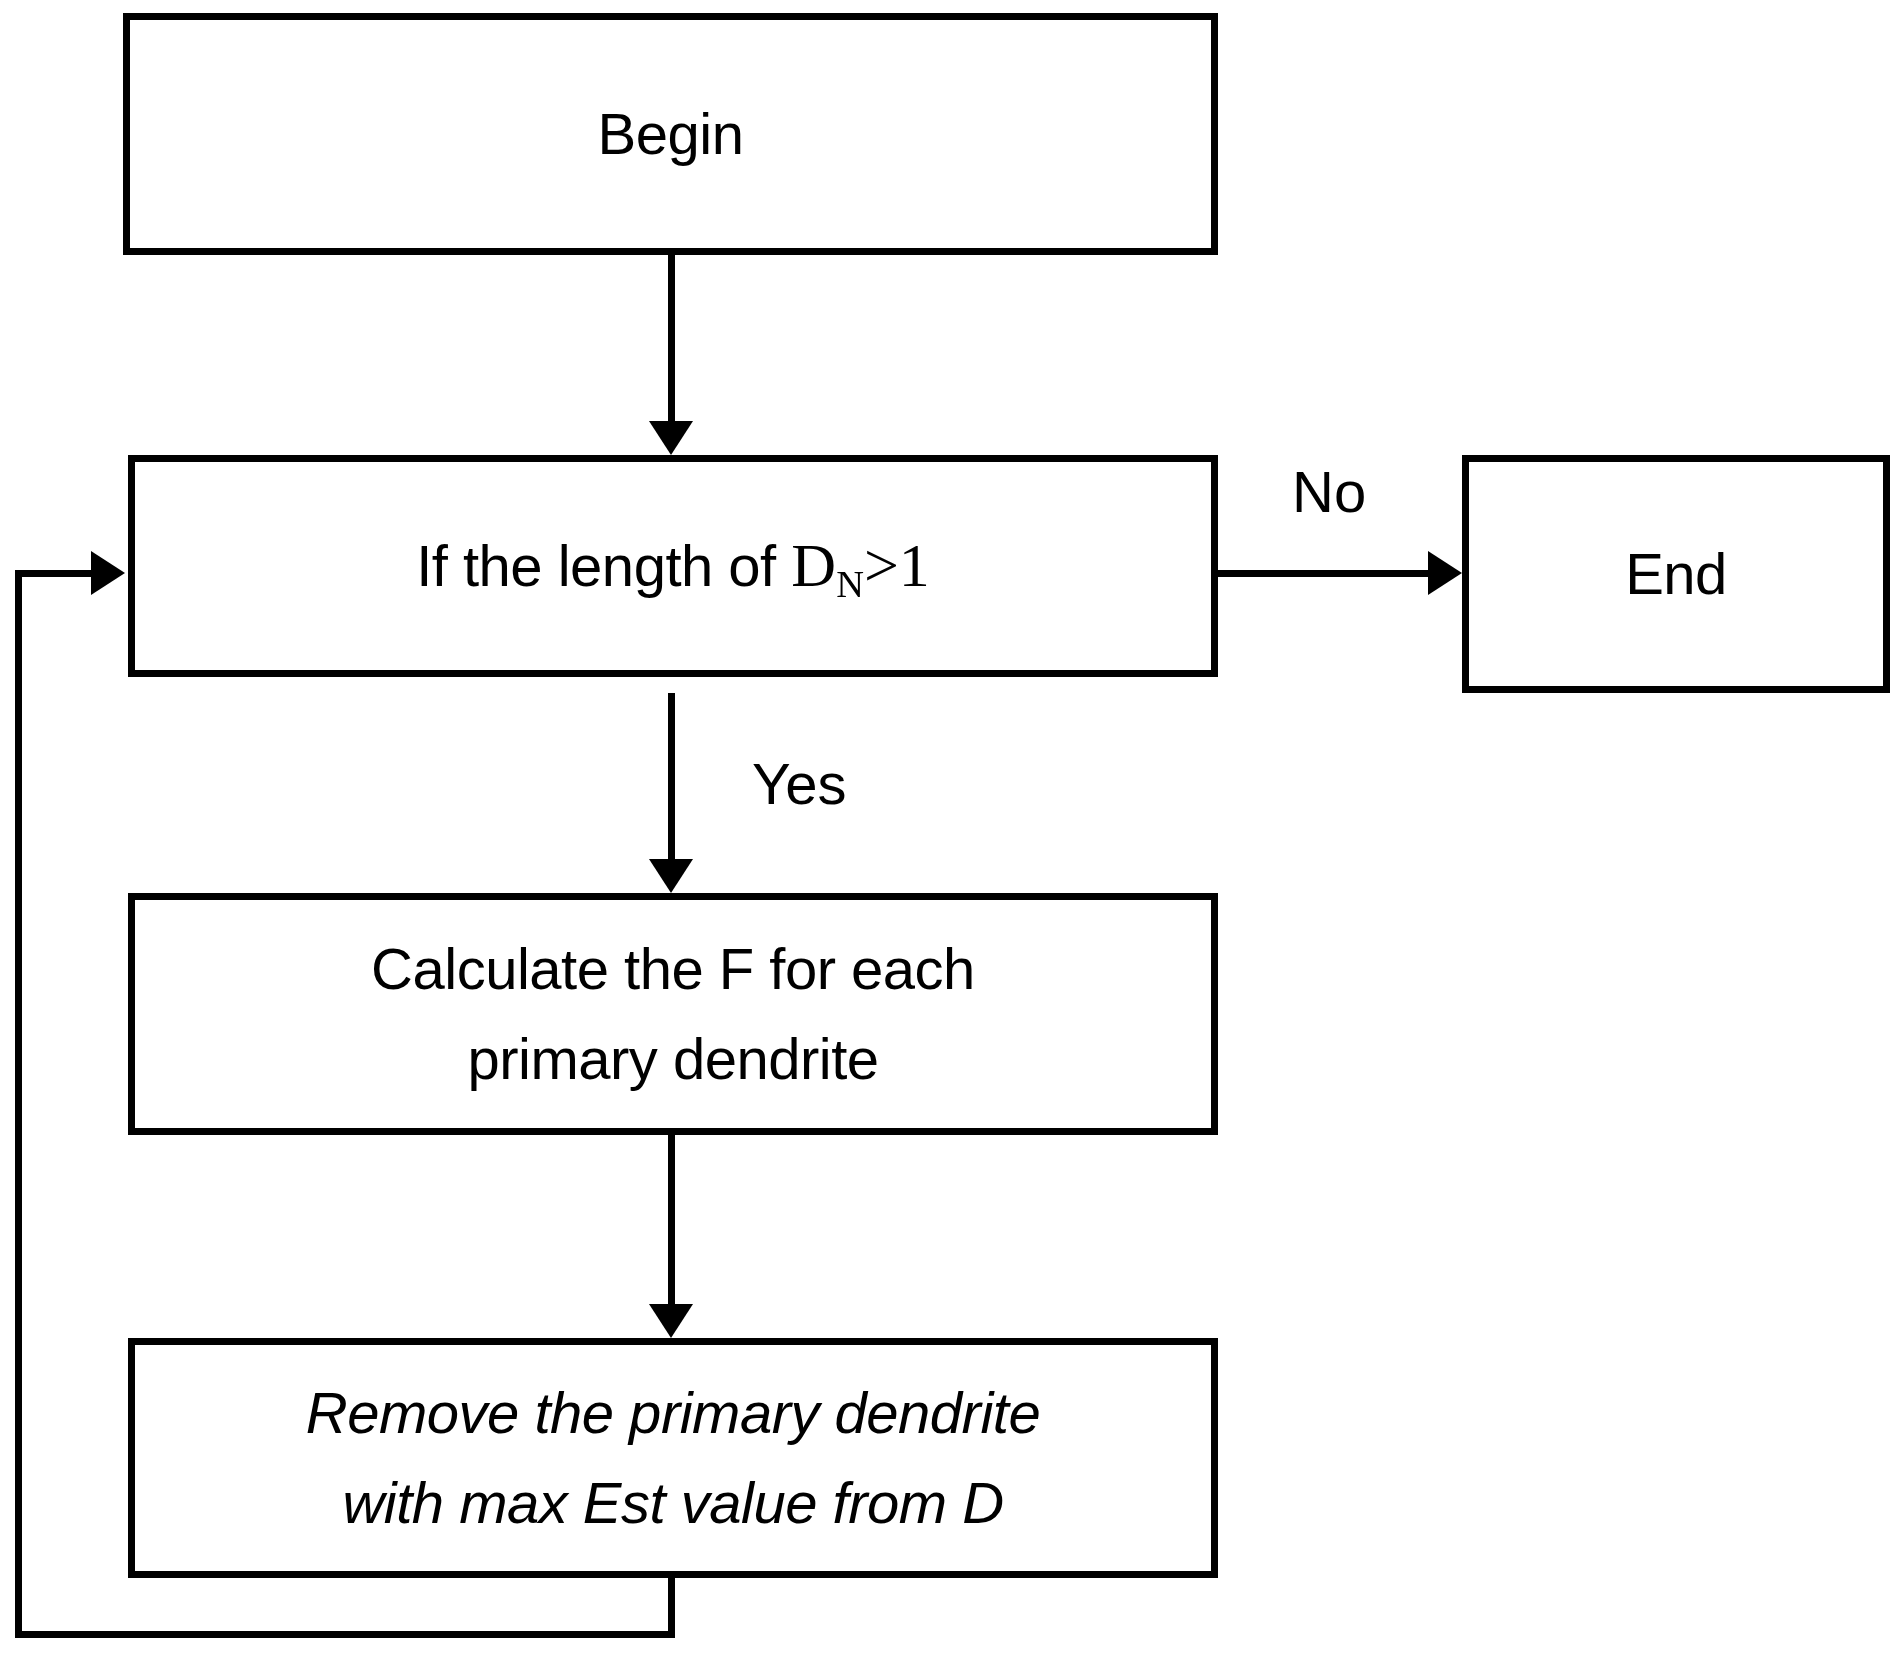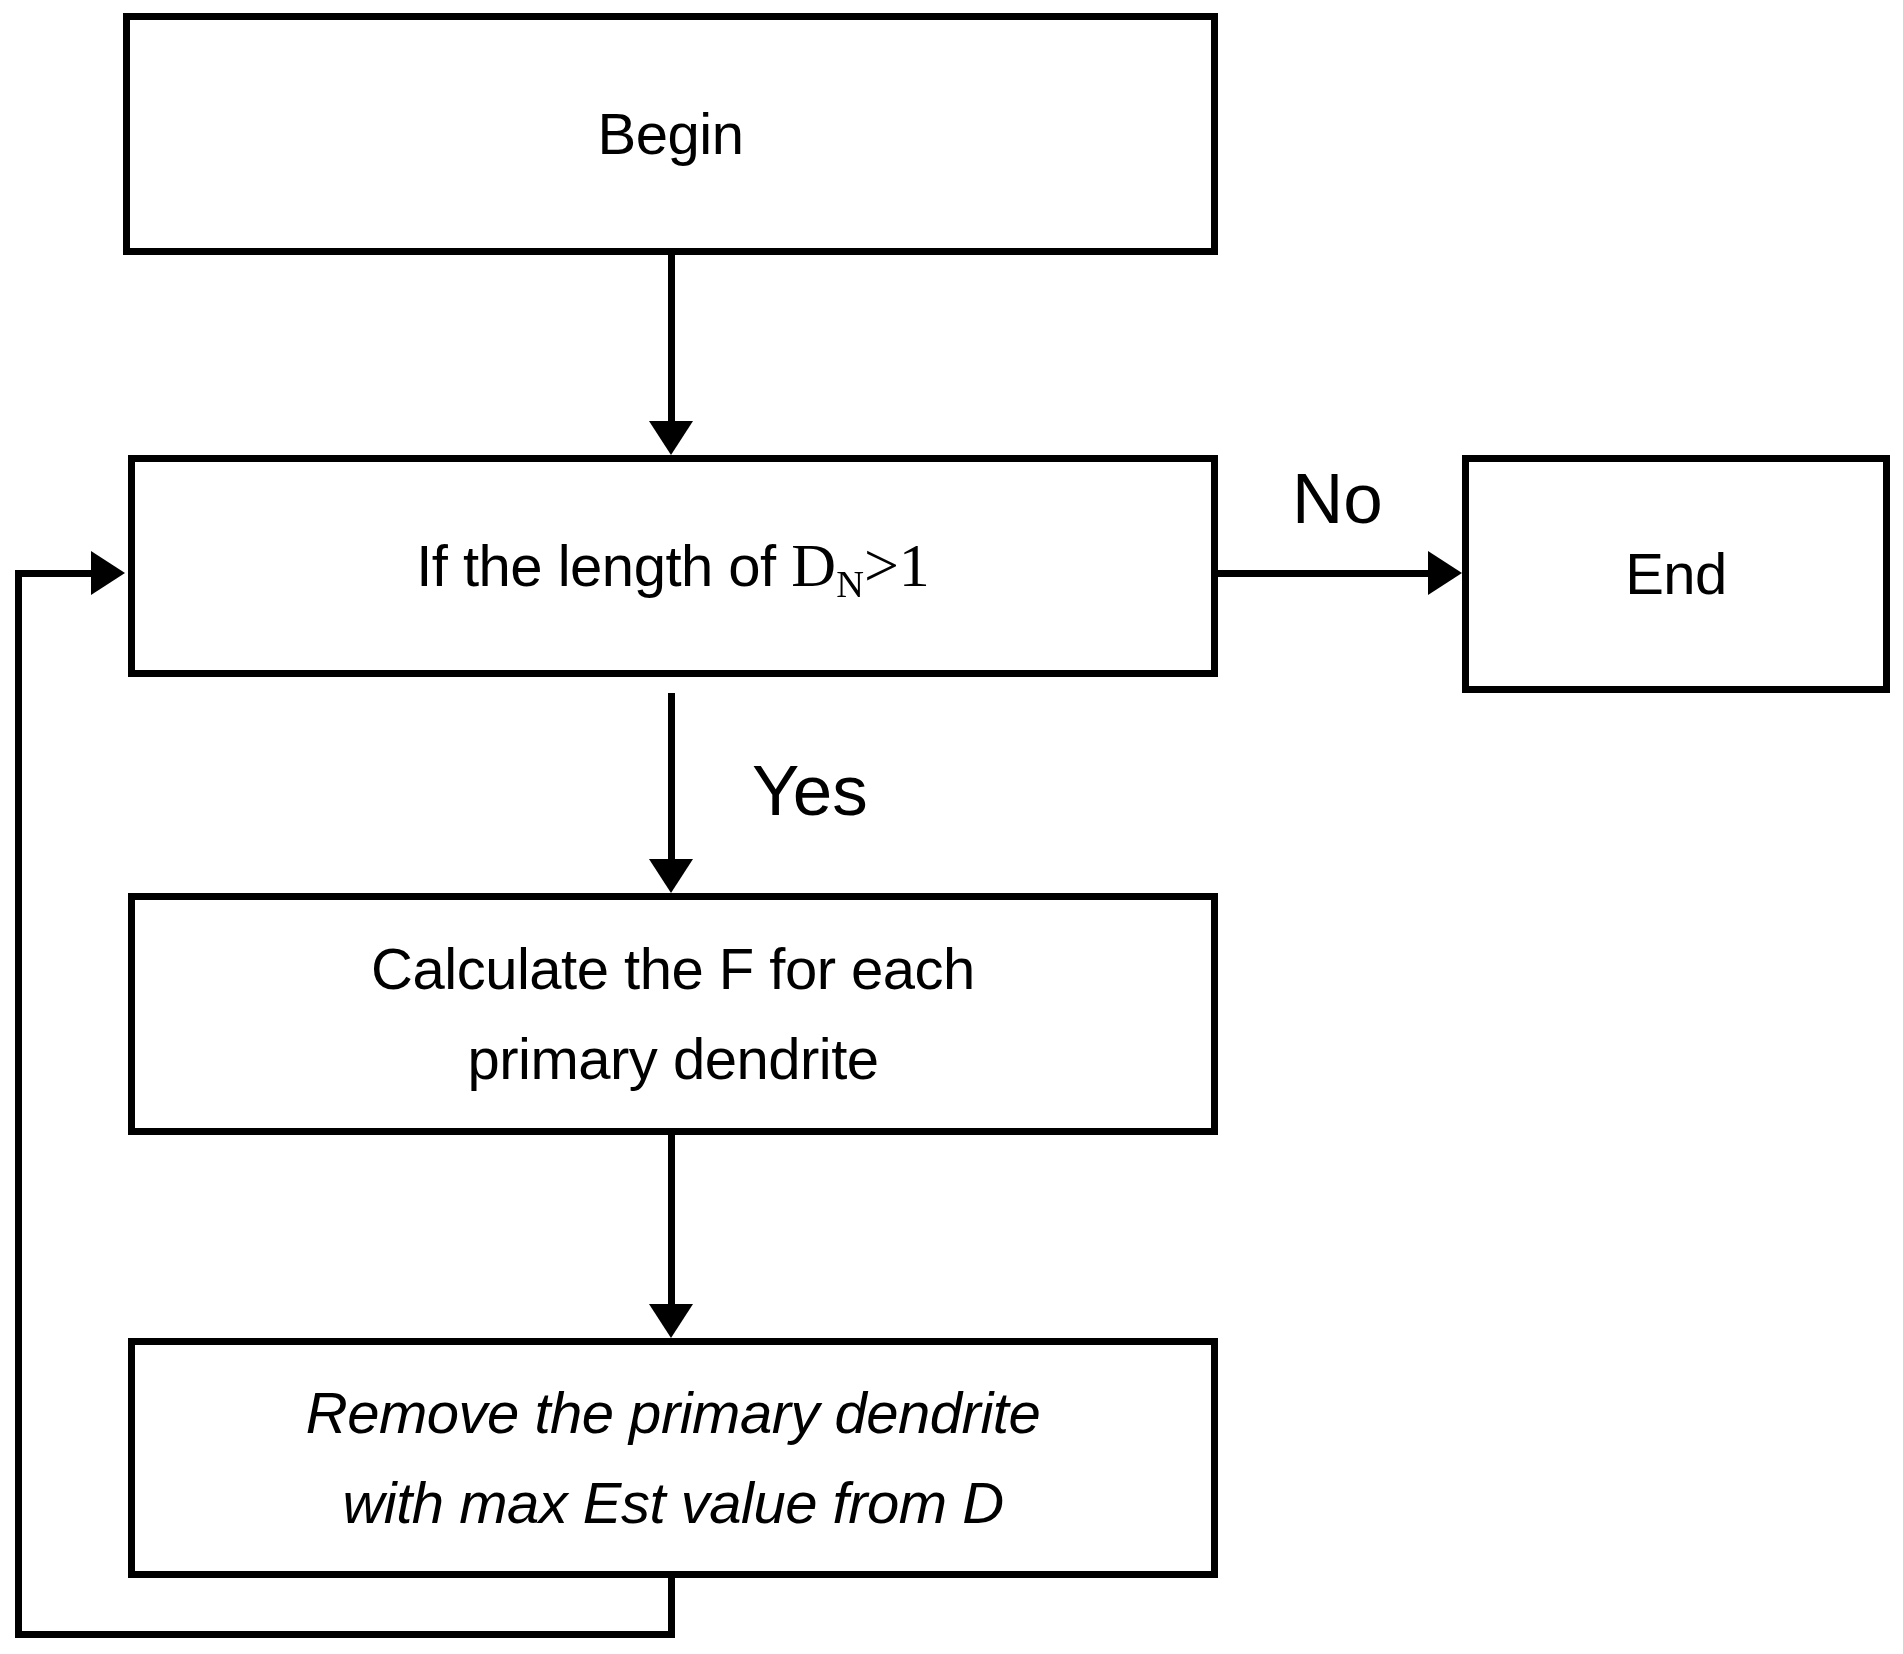--- a/index.html
+++ b/index.html
@@ -70,21 +70,21 @@
     position:absolute;
     width:0;height:0;
     border-top:22px solid transparent;
     border-bottom:22px solid transparent;
     border-left:34px solid #000000;
   }
 
   .edge-label{
     position:absolute;
     font-family:"Liberation Sans", sans-serif;
-    font-size:71px;
+    font-size:58px;
     line-height:1;
     color:#000000;
     font-stretch:condensed;
     white-space:nowrap;
   }
 </style>
 </head>
 <body>
 
 <div id="stage">

